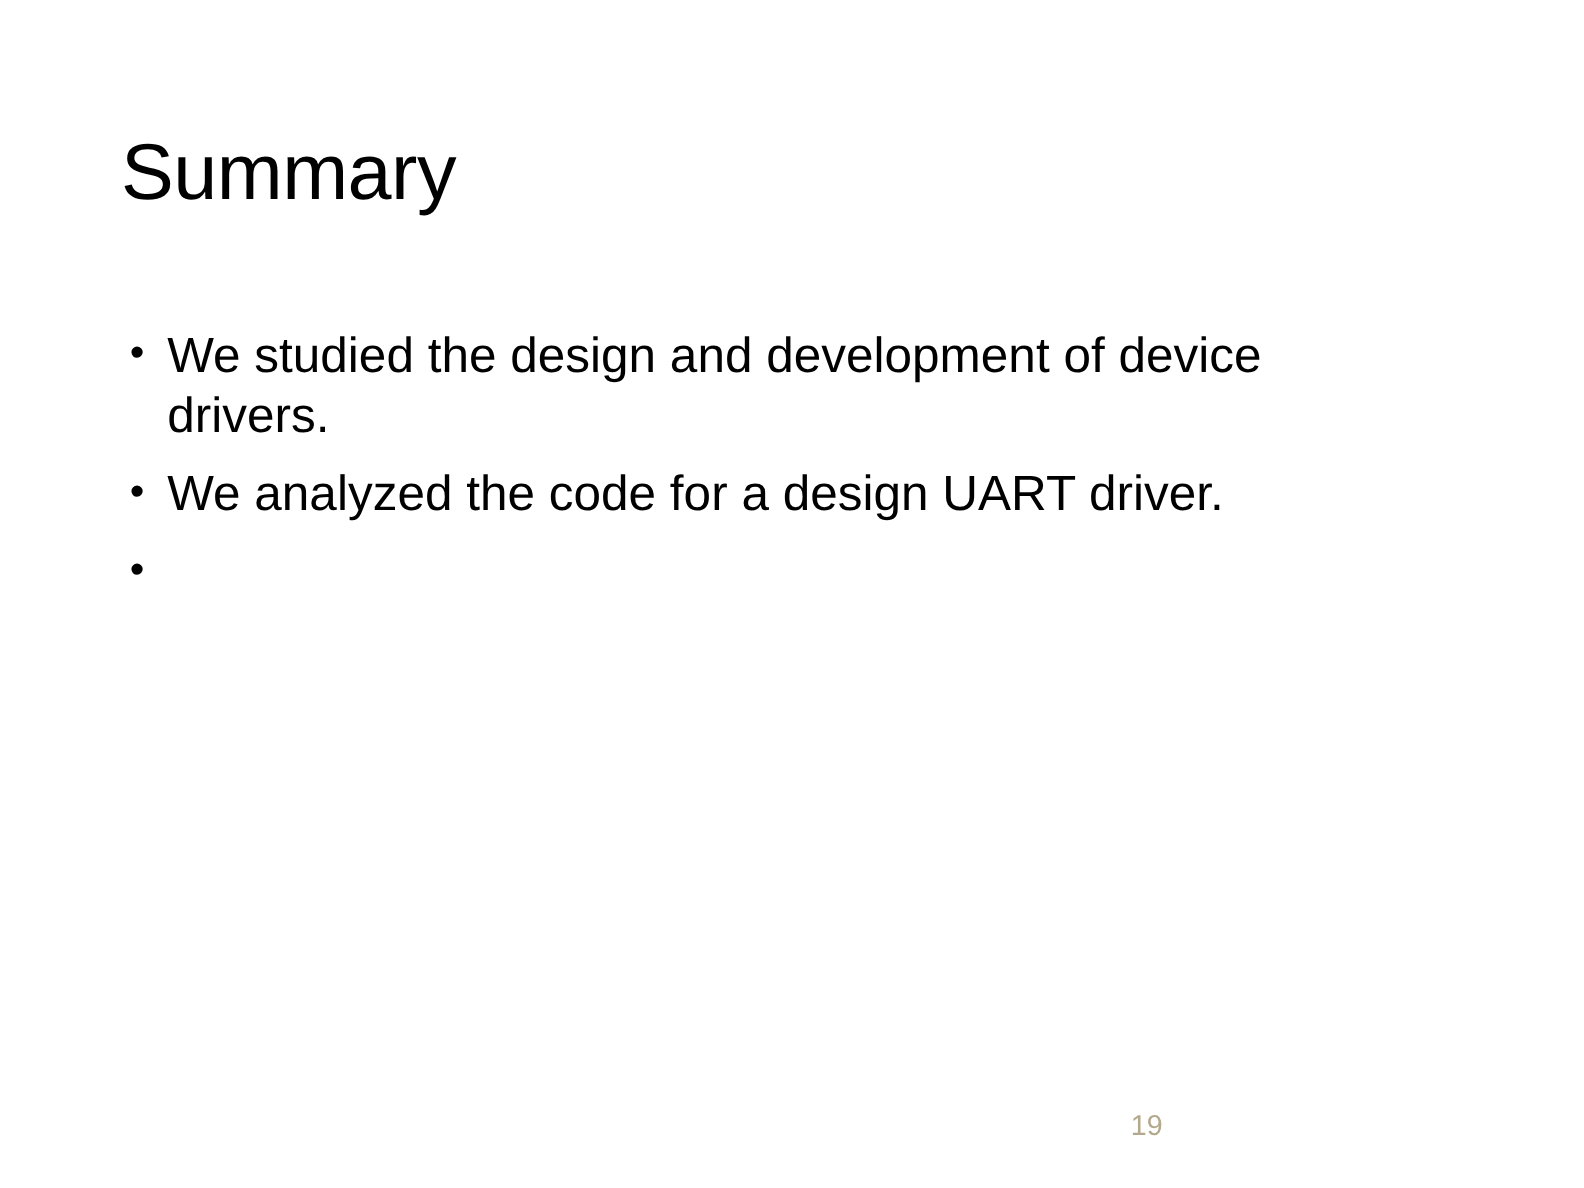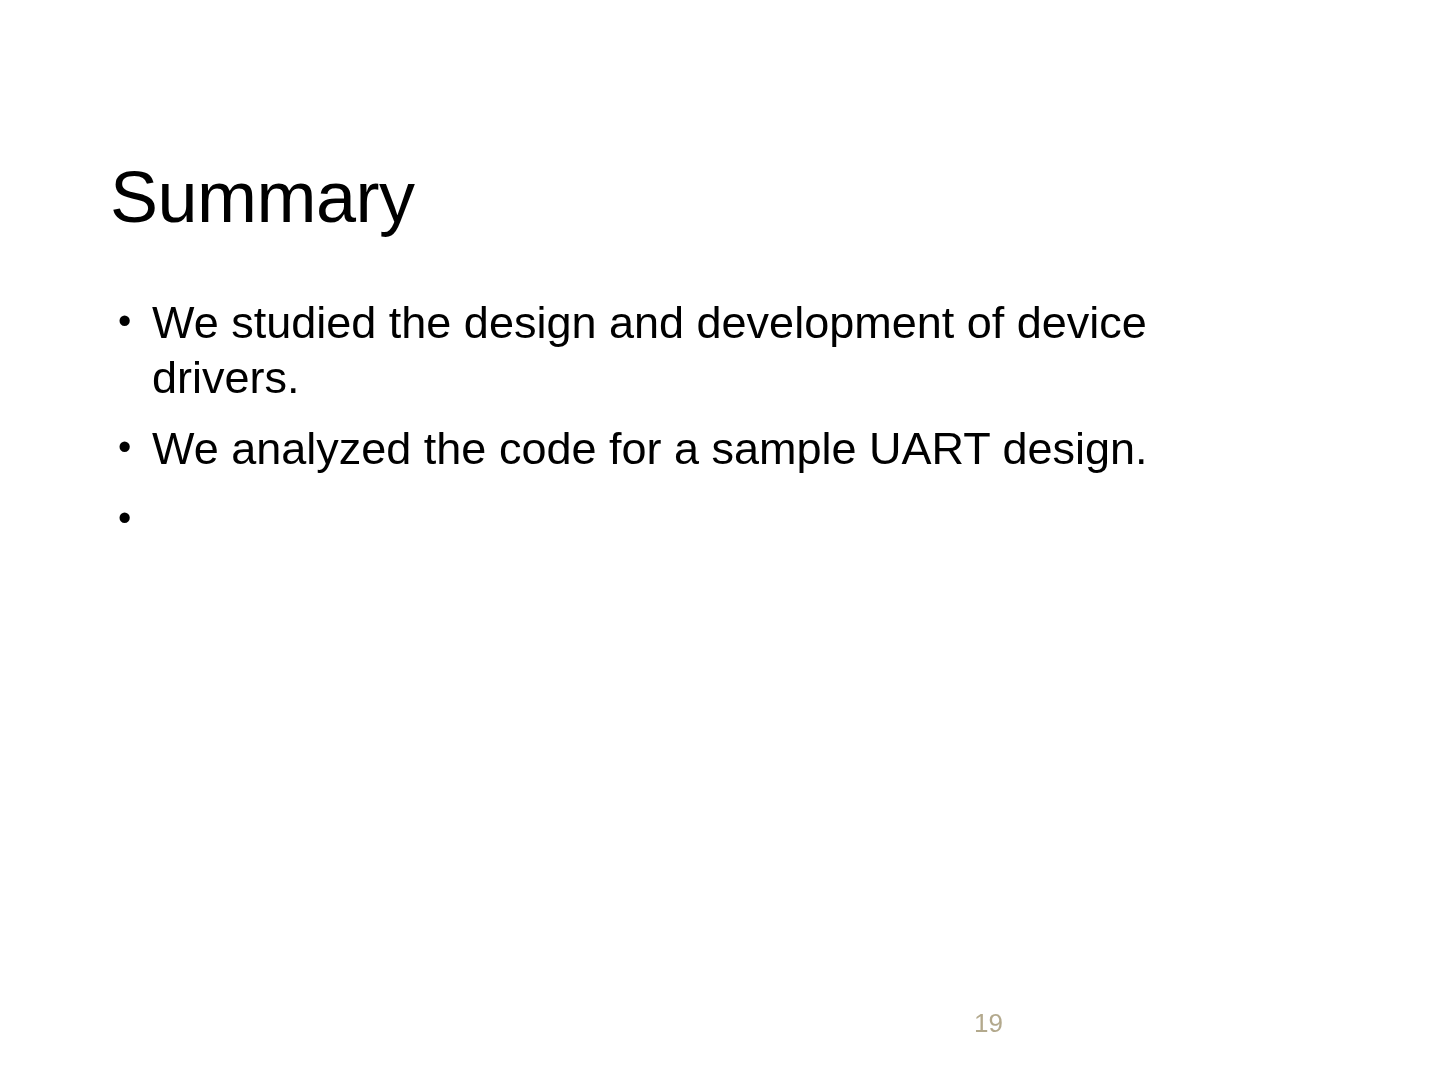--- a/index.html
+++ b/index.html
@@ -23,21 +23,20 @@
   .slide-title {
     position: absolute;
     left: 110px;
     top: 118px;
     font-size: 72px;
     font-weight: 400;
     line-height: 1.1;
     letter-spacing: -0.5px;
     color: #000000;
     white-space: nowrap;
-    margin-top: 40px;
   }
   .bullet-list {
     position: absolute;
     left: 110px;
     top: 296px;
     width: 1240px;
     list-style: none;
     margin: 0;
     padding: 0;
   }
@@ -54,42 +53,42 @@
     left: 8px;
     top: 0;
     font-size: 38px;
     line-height: 1.35;
   }
   .bullet-item.narrow {
     max-width: 1120px;
   }
   .page-number {
     position: absolute;
-    left: 974px;
+    left: 1028px;
     top: 1008px;
     font-size: 26px;
     color: #b3a98d;
     font-family: "Liberation Sans", sans-serif;
   }
 </style>
 </head>
 <body>
 
 <div class="slide">
 
   <div class="slide-title">Summary</div>
 
   <ul class="bullet-list">
     <li class="bullet-item narrow">
       <span class="dot">•</span>
       <span>We studied the design and development of device drivers.</span>
     </li>
     <li class="bullet-item">
       <span class="dot">•</span>
-      <span>We analyzed the code for a sample UART design.</span>
+      <span>We analyzed the code for a design UART driver.</span>
     </li>
     <li class="bullet-item">
       <span class="dot">•</span>
     </li>
   </ul>
 
   <div class="page-number">19</div>
 
 </div>
 

